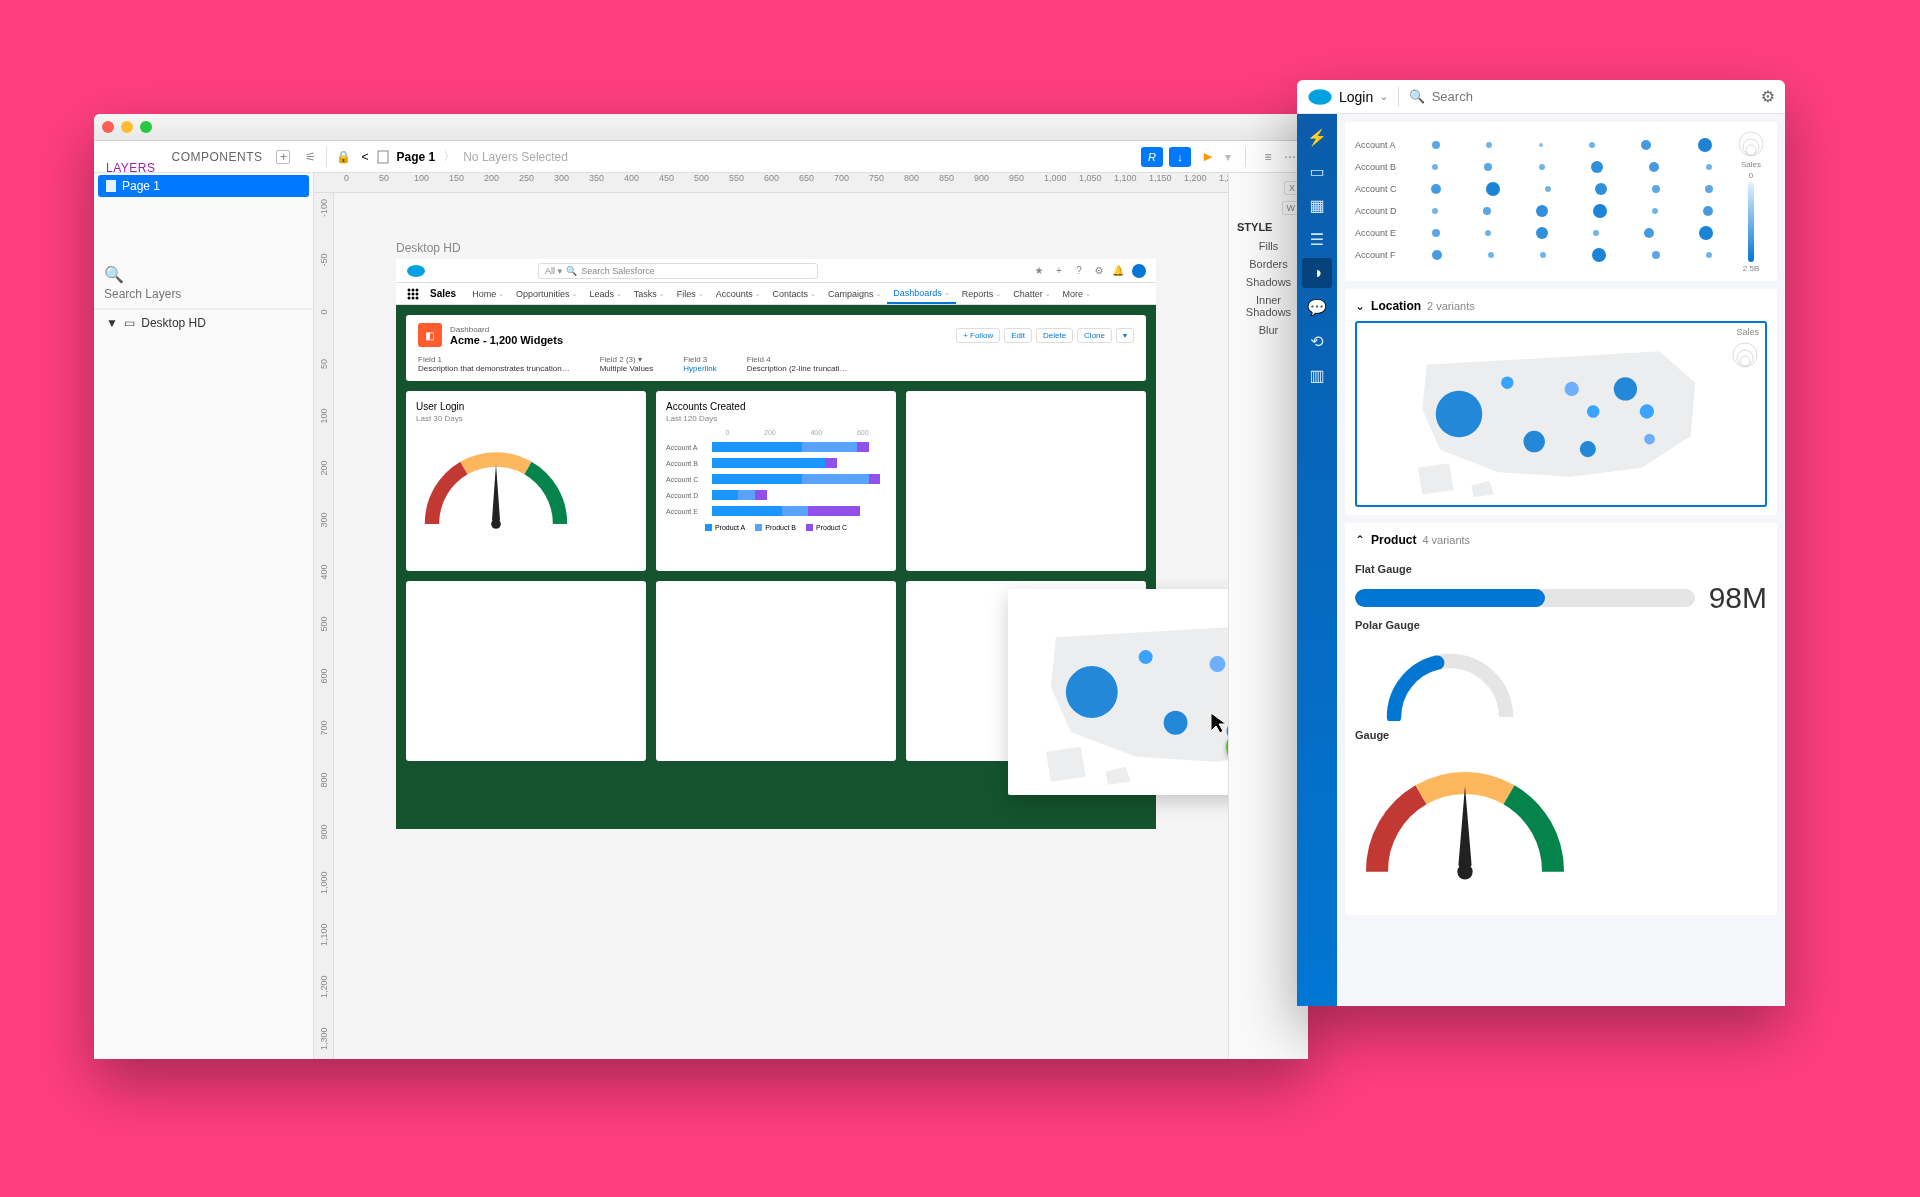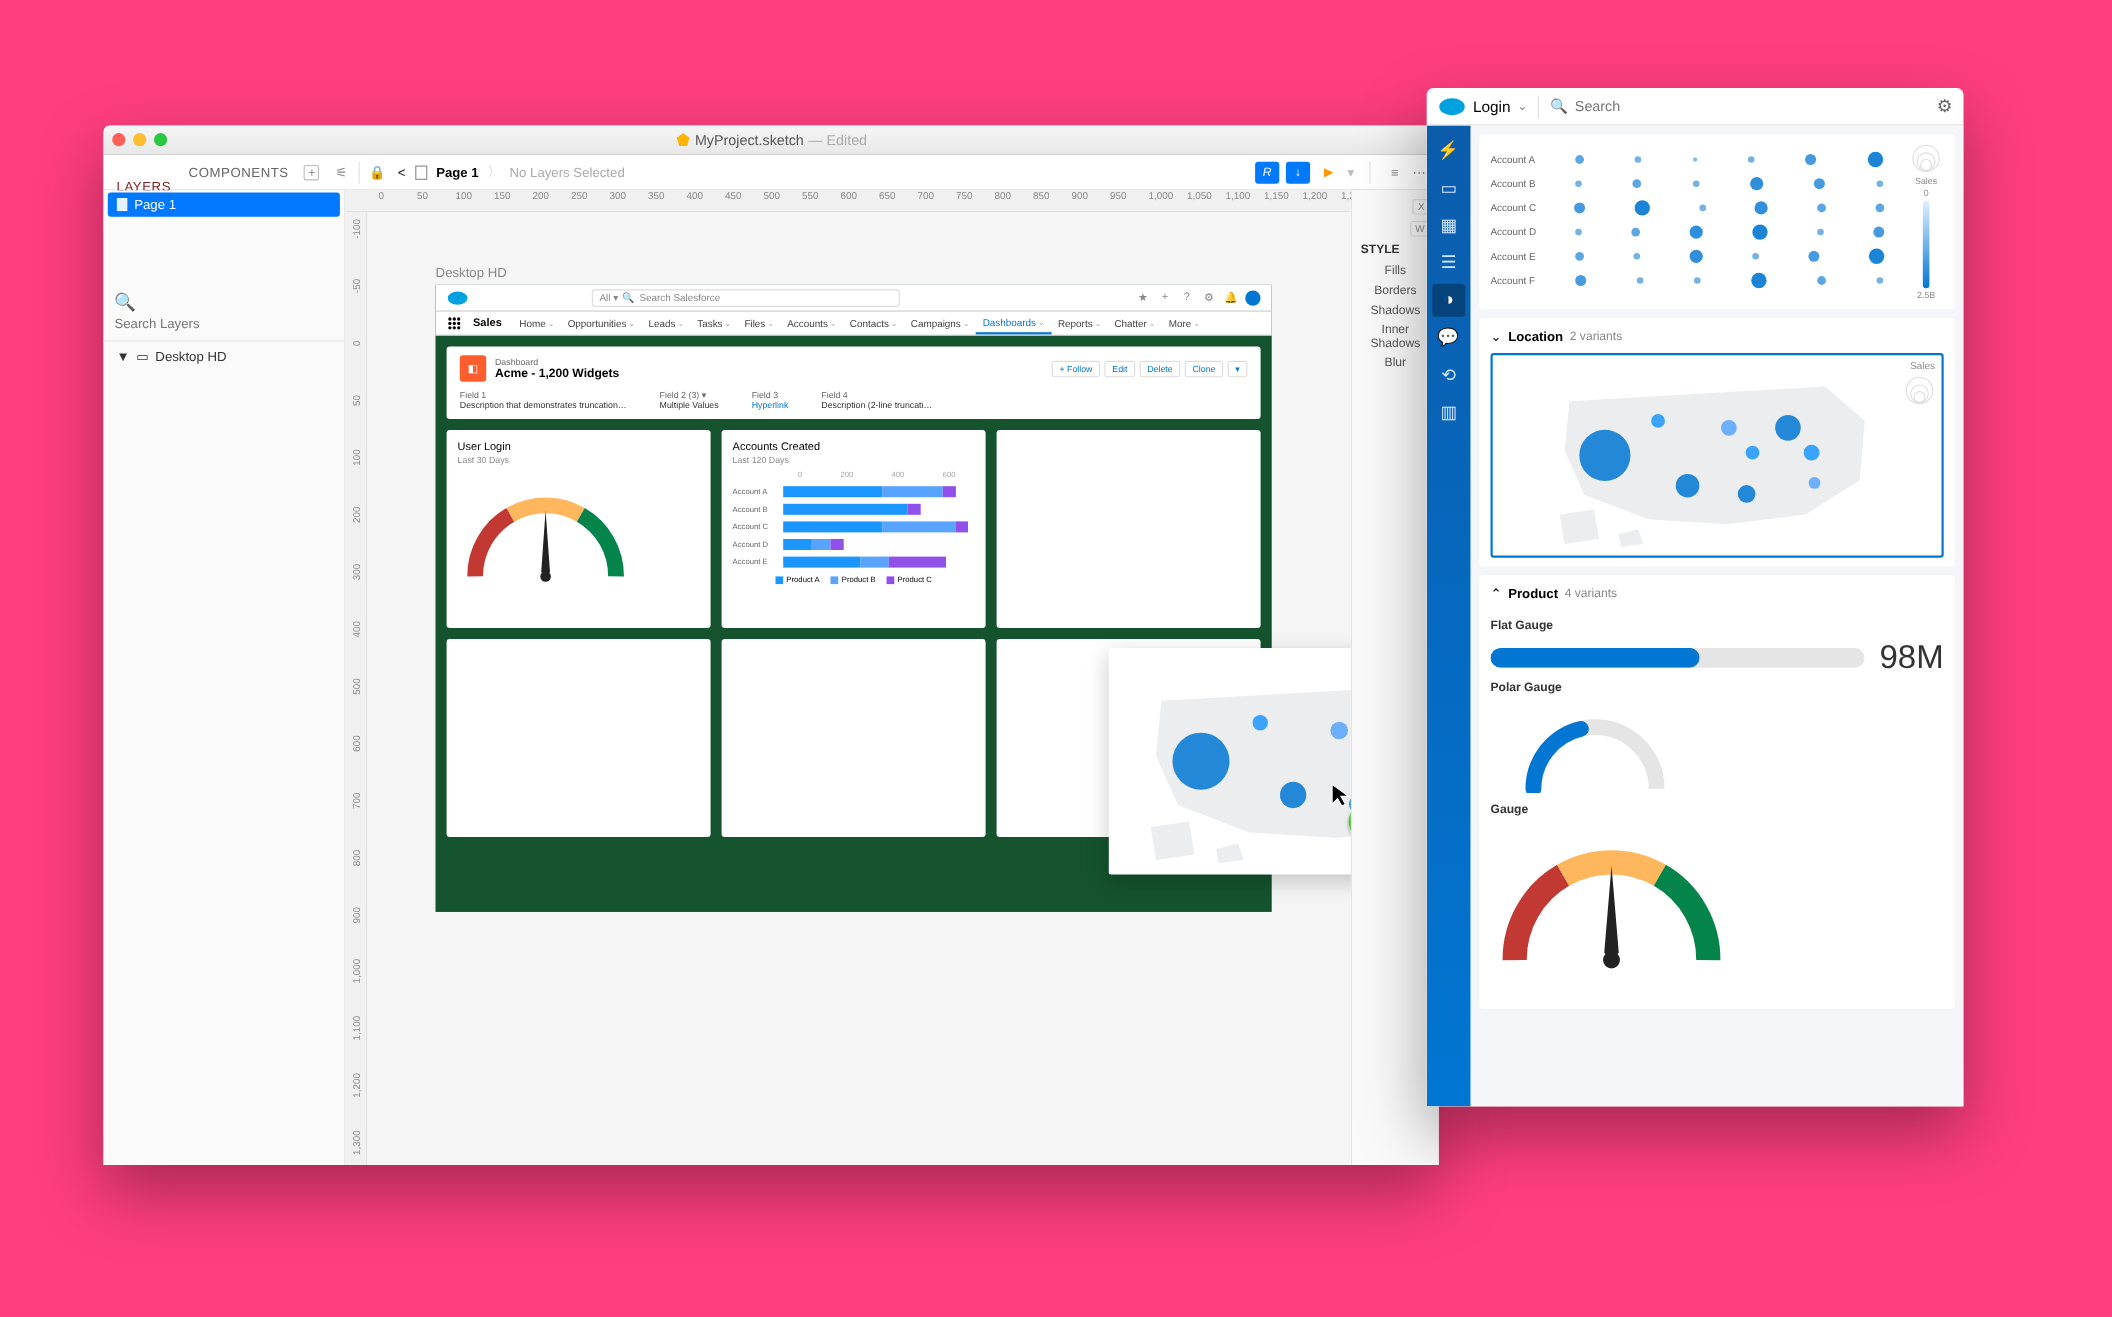--- a/index.html
+++ b/index.html
@@ -11,21 +11,21 @@
 .traffic { display: flex; gap: 7px; }
 .traffic span { width: 12px; height: 12px; border-radius: 50%; display: block; }
 .tl-red { background: #ff5f57; } .tl-yellow { background: #febc2e; } .tl-green { background: #28c840; }
 .title-center { flex: 1; text-align: center; display: flex; align-items: center; justify-content: center; gap: 4px; }
 .sketch-logo { width: 14px; height: 14px; }
 .title-muted { color: #aaa; }
 
 .toolbar { height: 32px; background: #fff; border-bottom: 1px solid #e0e0e0; display: flex; align-items: center; padding: 0 10px; font-size: 12px; }
 .tb-left { display: flex; gap: 12px; align-items: center; }
 .tb-tab { color: #666; letter-spacing: .5px; padding: 4px 2px; cursor: pointer; }
-.tb-tab.active { color: #7f1d1d; border-bottom: 1px solid #ef4444; margin-top: 28px; }
+.tb-tab.active { color: #a21caf; border-bottom: 6px solid #ef4444; margin-top: 28px; }
 .tb-plus { width: 14px; height: 14px; border: 1px solid #bbb; border-radius: 2px; display: flex; align-items: center; justify-content: center; color: #888; font-size: 12px; cursor: pointer; }
 .tb-divider { width: 1px; height: 20px; background: #e0e0e0; margin: 0 8px; }
 .tb-mid { display: flex; align-items: center; gap: 8px; flex: 1; }
 .tb-icon { width: 16px; height: 16px; display: flex; align-items: center; justify-content: center; color: #888; cursor: pointer; }
 .tb-right { display: flex; align-items: center; gap: 6px; }
 .tb-sq { width: 22px; height: 20px; border-radius: 3px; display: flex; align-items: center; justify-content: center; font-size: 11px; }
 .tb-r { background: #0079ff; color: #fff; }
 .tb-arrow { background: #0079ff; color: #fff; }
 .tb-play { color: #ff9500; }
 
@@ -137,27 +137,20 @@
 </style>
 </head>
 <body>
 
 <div class="sketch-window">
   <div class="titlebar">
     <div class="traffic">
       <span class="tl-red"></span>
       <span class="tl-yellow"></span>
       <span class="tl-green"></span>
-    </div>
-    <div class="title-center">
-      <svg class="sketch-logo" viewBox="0 0 24 24">
-          <polygon points="12,2 22,9 18,22 6,22 2,9" fill="#fdb300"></polygon>
-        </svg>
-      <span>MyProject.sketch</span>
-      <span class="title-muted">— Edited</span>
     </div>
     <div style="width:50px"></div>
   </div>
 
   <div class="toolbar">
     <div class="tb-left">
       <span class="tb-tab active">LAYERS</span>
       <span class="tb-tab">COMPONENTS</span>
       <span class="tb-plus">+</span>
       <span class="tb-icon">⚟</span>

